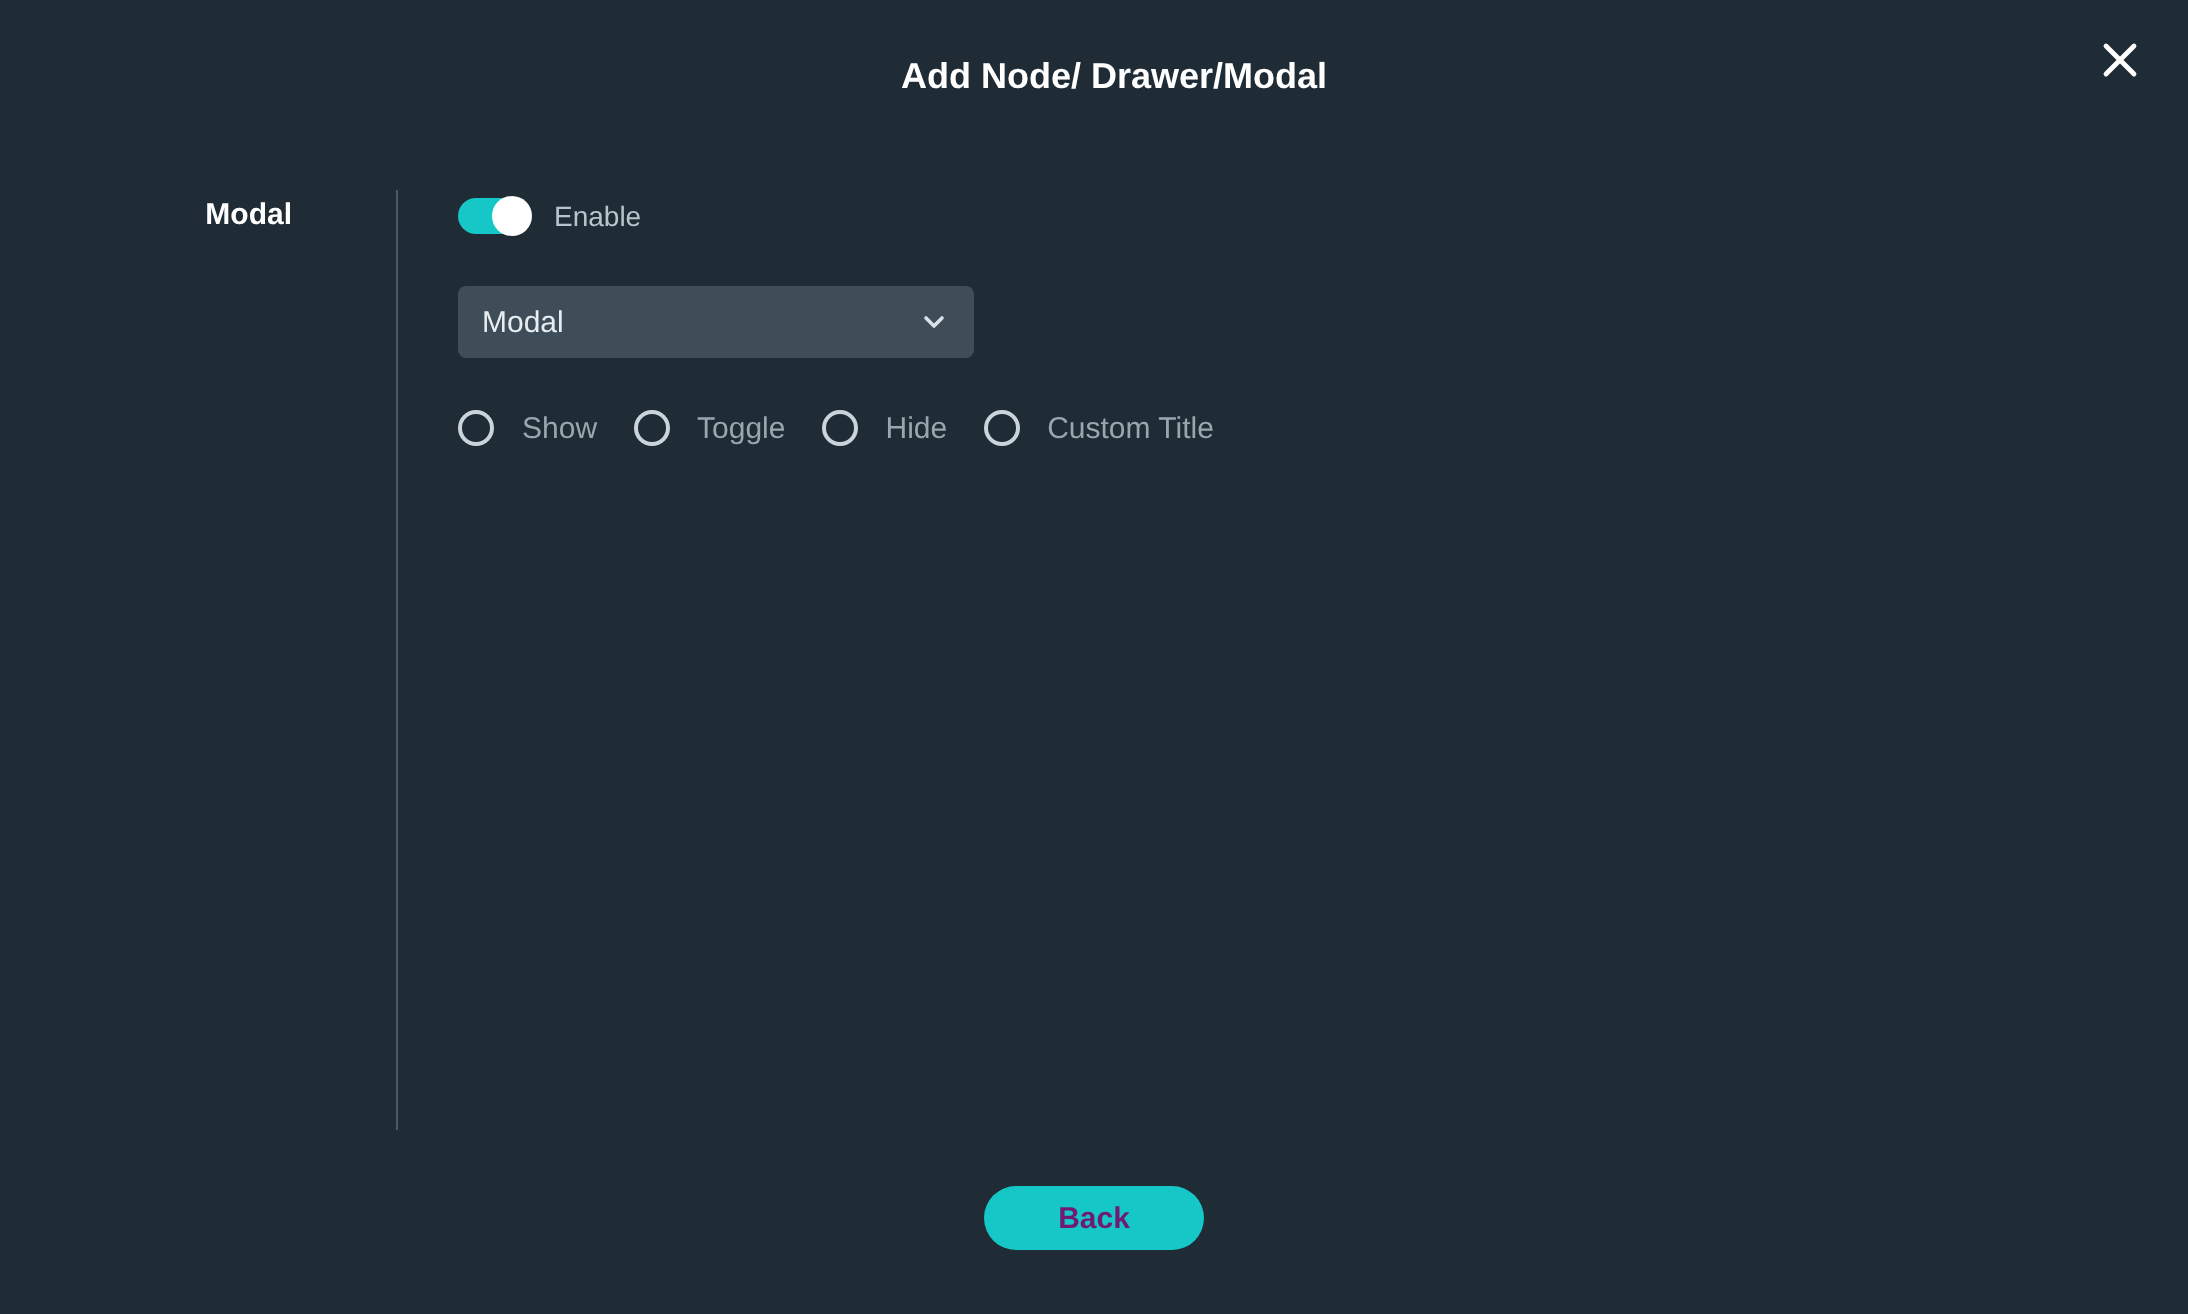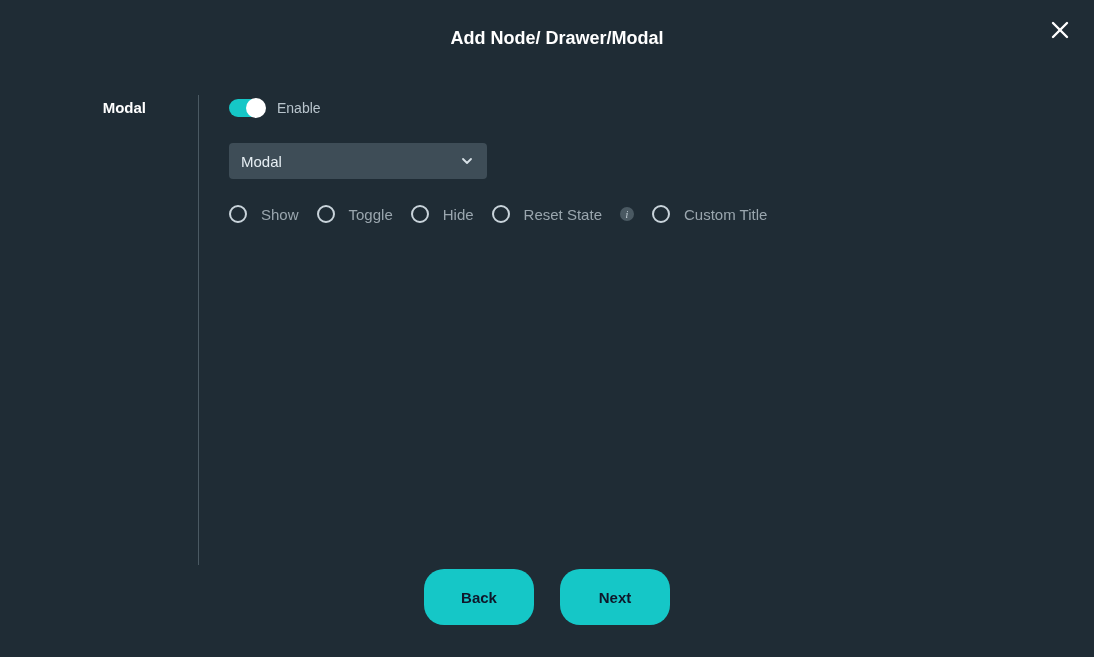--- a/index.html
+++ b/index.html
@@ -144,26 +144,26 @@
     position: absolute;
     bottom: 32px;
     left: 0;
     width: 100%;
     display: flex;
     justify-content: center;
     gap: 26px;
   }
   .pill-btn {
     min-width: 110px;
-    height: 56px;
+    height: 32px;
     padding: 0 28px;
     border: none;
     border-radius: 20px;
     background: #15c7c7;
-    color: #0f172a;
+    color: #701a75;
     font-size: 15px;
     font-weight: 600;
     cursor: pointer;
   }
 </style>
 </head>
 <body>
 
 <div class="modal-root">
 
@@ -203,30 +203,24 @@
         <div class="radio-item">
           <span class="radio-circle"></span>
           <span class="radio-label">Toggle</span>
         </div>
         <div class="radio-item">
           <span class="radio-circle"></span>
           <span class="radio-label">Hide</span>
         </div>
         <div class="radio-item">
           <span class="radio-circle"></span>
-          <span class="radio-label">Reset State</span>
-          <span class="info-icon">i</span>
-        </div>
-        <div class="radio-item">
-          <span class="radio-circle"></span>
           <span class="radio-label">Custom Title</span>
         </div>
       </div>
 
     </div>
   </div>
 
   <div class="footer">
     <button class="pill-btn">Back</button>
-    <button class="pill-btn">Next</button>
   </div>
 
 </div>
 
 </body></html>

